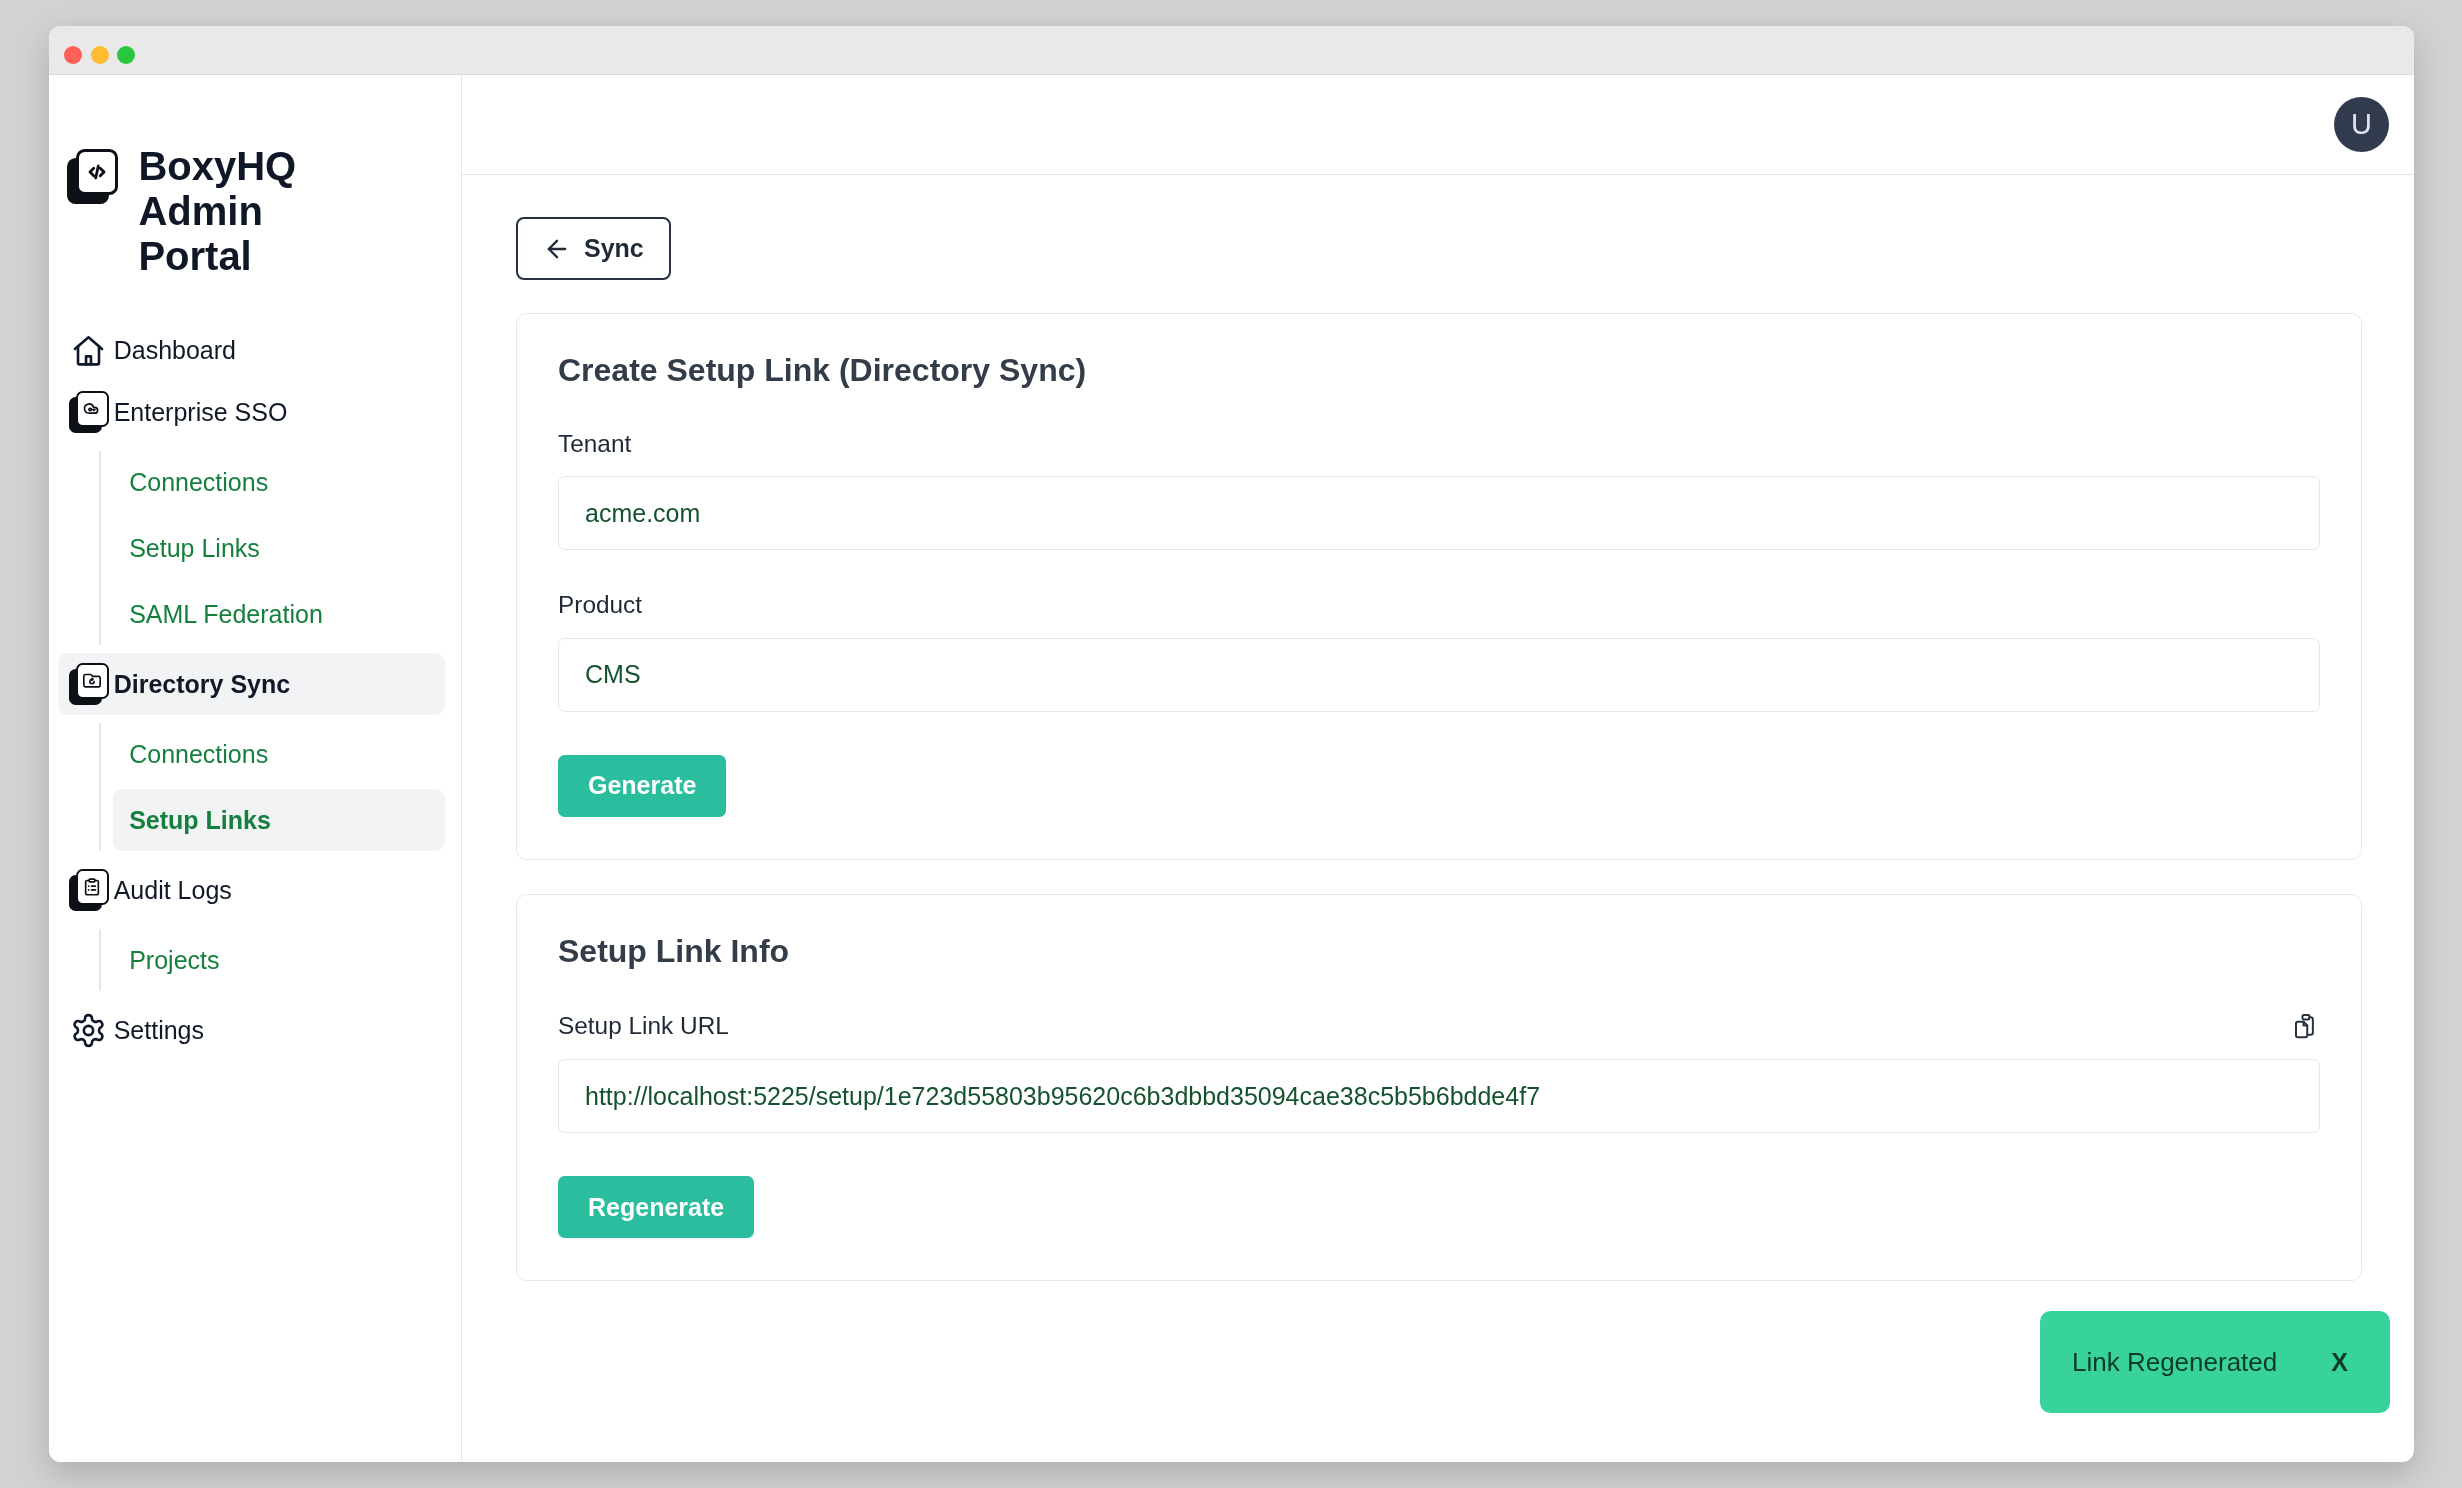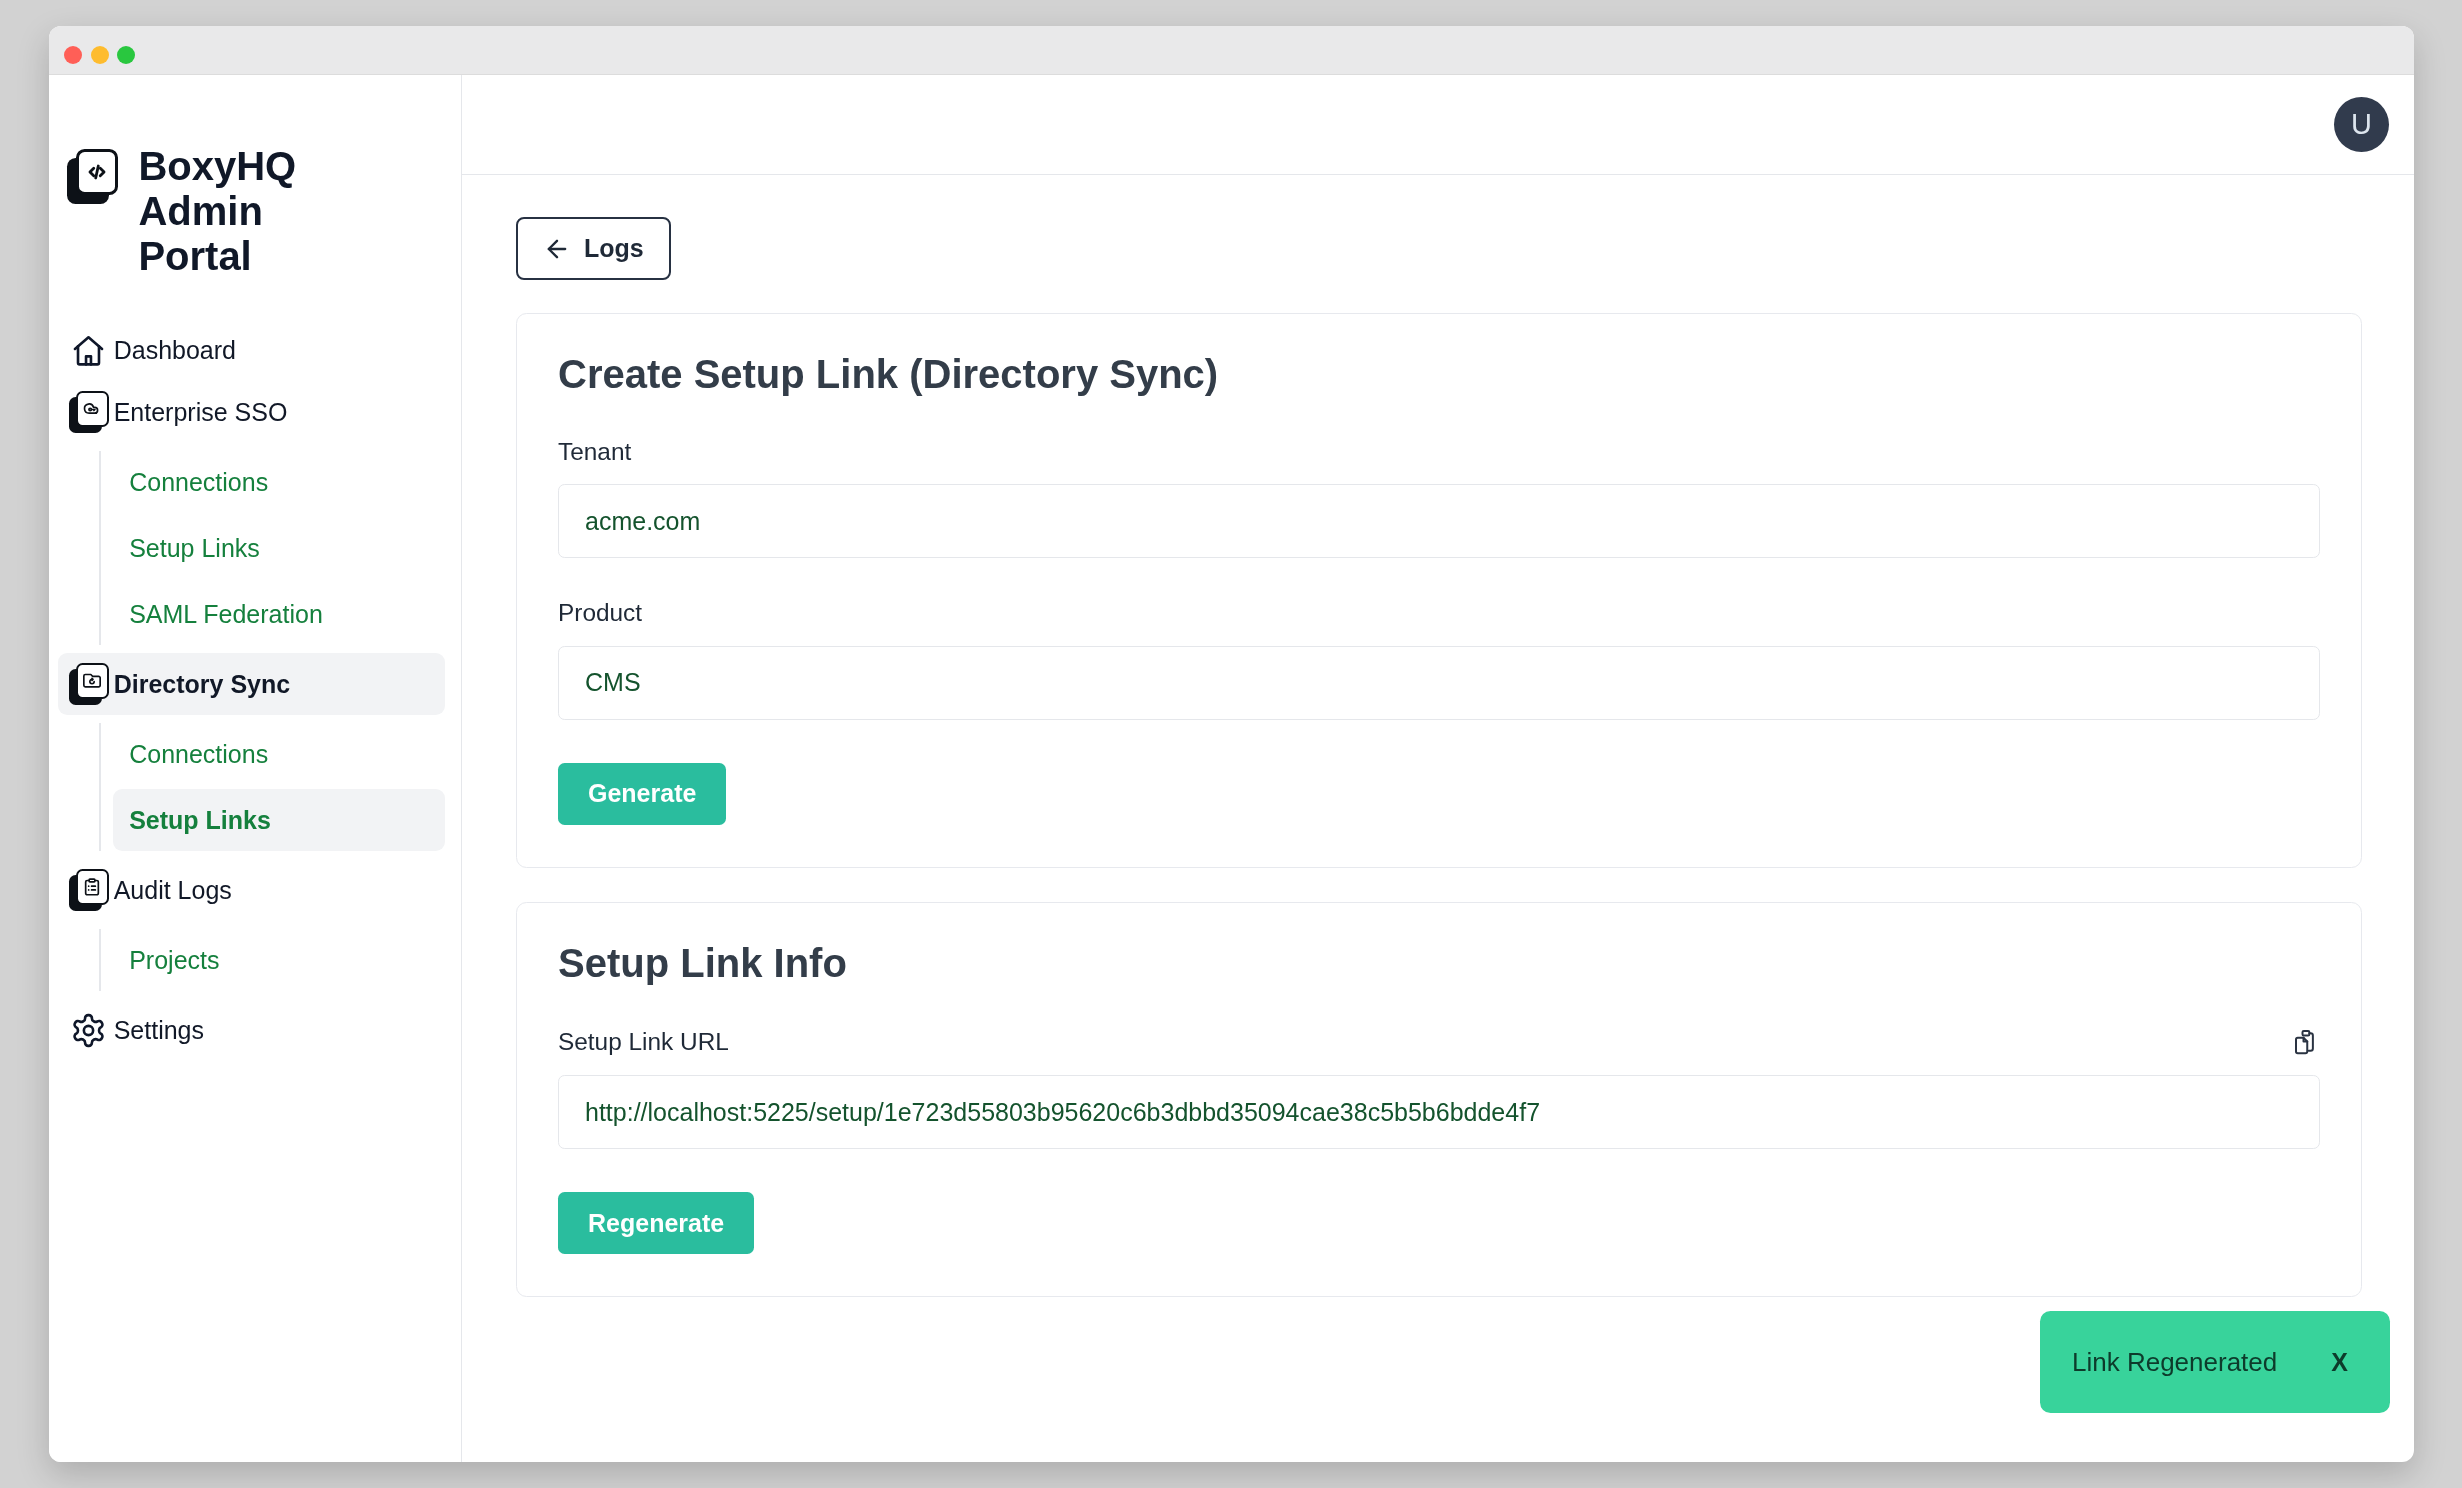--- a/index.html
+++ b/index.html
@@ -51,21 +51,21 @@
           justify-content:center;font-size:29px;cursor:pointer;}
 
   .content{position:relative;flex:1;padding:42px 52px 0 54px;box-sizing:border-box;}
 
   .back-btn{display:inline-flex;align-items:center;gap:13px;height:63px;padding:0 25px;border:2px solid #273142;
             border-radius:8px;background:#fff;font-size:25px;font-weight:600;color:#1f2937;cursor:pointer;
             font-family:"Liberation Sans", sans-serif;}
 
   .card{width:100%;box-sizing:border-box;border:1.3px solid #e7e9ee;border-radius:10.5px;background:#fff;
         margin-top:33px;padding:38px 41px 42px 41px;}
-  .card-title{font-size:40px;font-weight:700;color:#333d49;}
+  .card-title{font-size:32px;font-weight:700;color:#333d49;}
   .field-label{margin-top:41px;font-size:24.4px;font-weight:500;color:#1f2937;}
   .label-row{margin-top:41px;display:flex;align-items:center;justify-content:space-between;gap:34px;}
   .label-row .field-label{margin-top:0;}
   .text-input{display:block;margin-top:18.4px;width:100%;height:74px;box-sizing:border-box;border:1.3px solid #e5e7eb;
               border-radius:6.6px;padding:0 26px;font-size:25px;color:#14532d;background:#fff;
               font-family:"Liberation Sans", sans-serif;outline:none;}
   .btn{margin-top:43px;height:62px;padding:0 30px;border:none;border-radius:6.6px;background:#2abd9e;color:#ffffff;
        font-size:25px;font-weight:600;cursor:pointer;font-family:"Liberation Sans", sans-serif;}
   .copy-btn{background:none;border:none;padding:0;cursor:pointer;line-height:0;}
 
@@ -215,21 +215,21 @@
           <div class="avatar">U</div>
         </div>
 
         <div class="content">
 
           <button class="back-btn">
             <svg width="28" height="28" viewBox="0 0 24 24" class="line-icon" style="stroke:#1f2937;stroke-width:2">
               <path d="M19 12H5"></path>
                 <path d="m12 19-7-7 7-7"></path>
             </svg>
-            <span>Logs</span>
+            <span>Sync</span>
           </button>
 
           
           <section class="card">
             <h2 class="card-title" style="margin:0;">Create Setup Link (Directory Sync)</h2>
 
             <div class="field-label">Tenant</div>
             <input class="text-input" type="text" value="acme.com" style="">
 
             <div class="field-label">Product</div>

